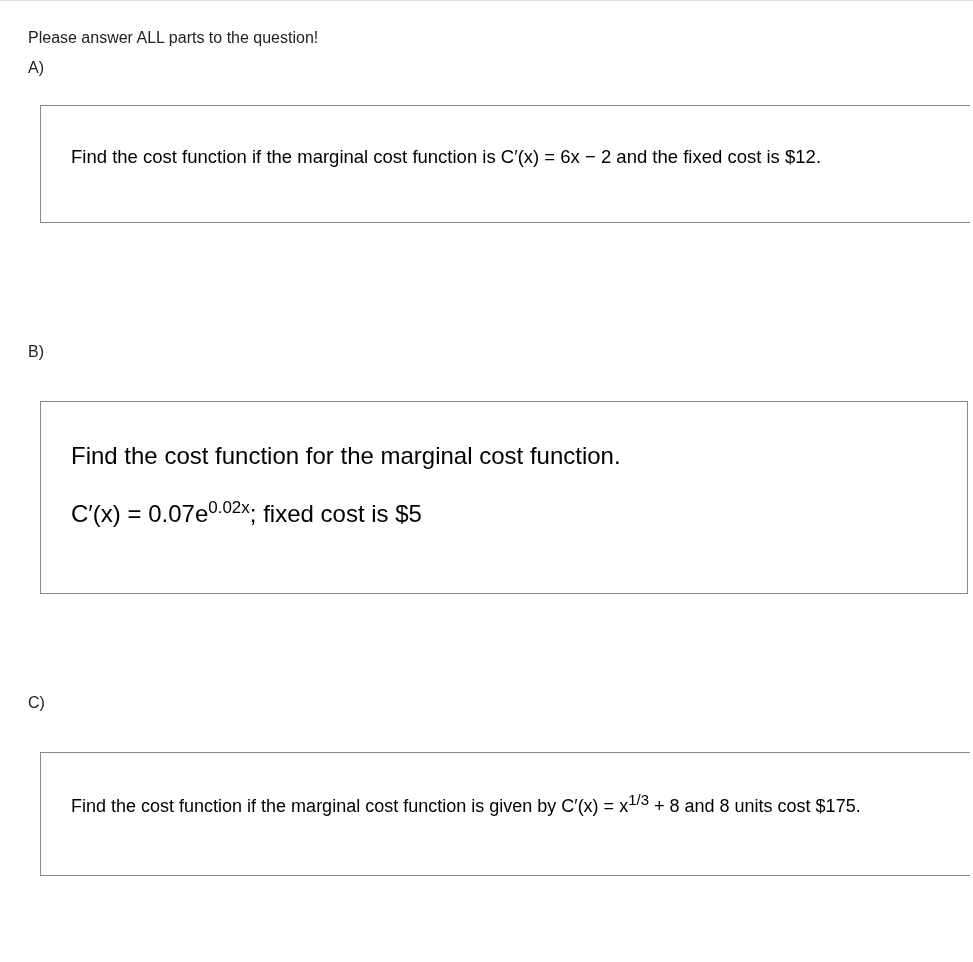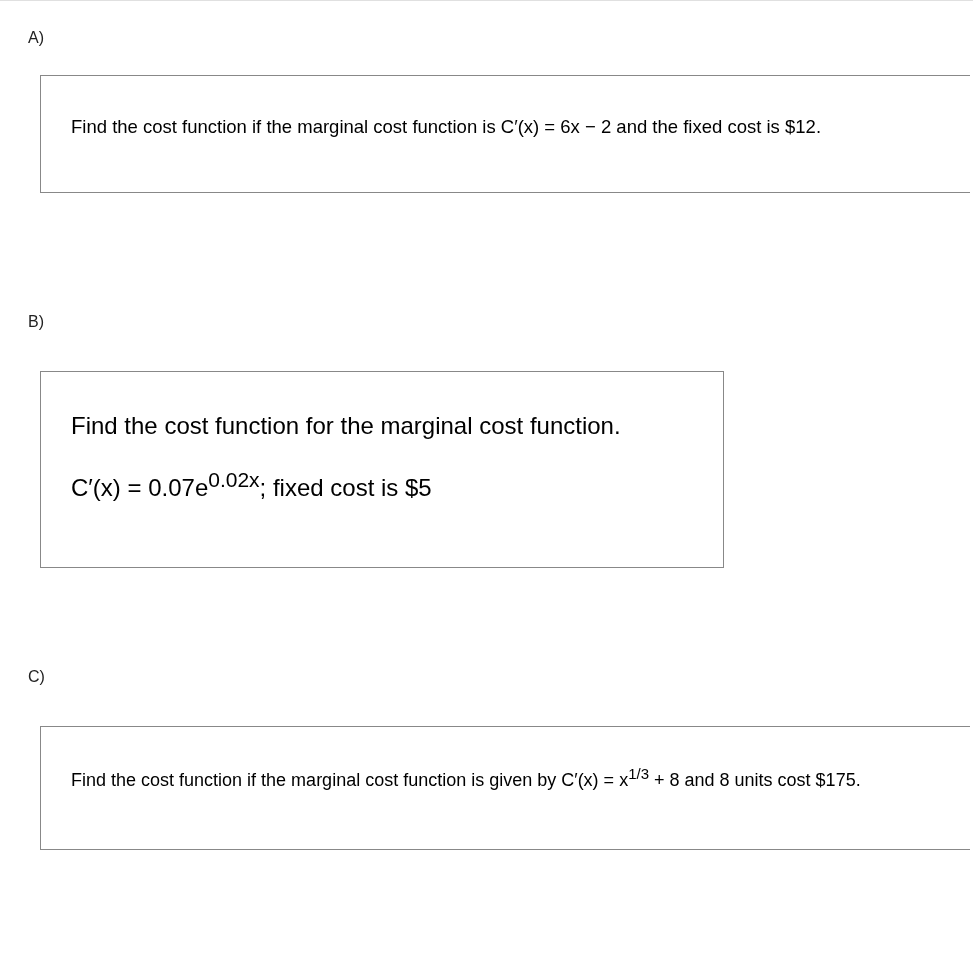--- a/index.html
+++ b/index.html
@@ -50,61 +50,62 @@
       border-right: none;
       padding: 36px 30px 50px 30px;
       margin-bottom: 120px;
       width: 930px;
     }
     .box-b {
       margin-left: 12px;
       border: 1px solid #888;
       padding: 40px 30px 65px 30px;
       margin-bottom: 100px;
-      width: 684px;
+      width: 928px;
     }
     .box-c {
       margin-left: 12px;
       border: 1px solid #888;
       border-right: none;
       padding: 35px 30px 55px 30px;
       width: 930px;
     }
     .qtext-a {
       font-size: 18.5px;
       line-height: 1.6;
     }
     .qtext-b-line1 {
       font-size: 24px;
       margin-bottom: 28px;
     }
     .qtext-b-line2 {
       font-size: 24px;
     }
     .qtext-b-line2 .sup-frag {
-      font-size: 21px;
+      font-size: 17px;
       vertical-align: super;
     }
     .qtext-c {
       font-size: 18px;
       line-height: 1.6;
     }
     .qtext-c .sup-frag {
       font-size: 15px;
       vertical-align: super;
     }
     .sup-frag {
       position: relative;
     }
   </style>
 </head>
 <body>
 
 <div class="page">
 
+  <div class="instruction">Please answer ALL parts to the question!</div>
 
   <div class="part-label">A)</div>
 
   <div class="box-a">
     <div class="qtext-a">Find the cost function if the marginal cost function is C′(x) = 6x − 2 and the fixed cost is $12.</div>
   </div>
 
   <div class="part-label-b">B)</div>
 
   <div class="box-b">

